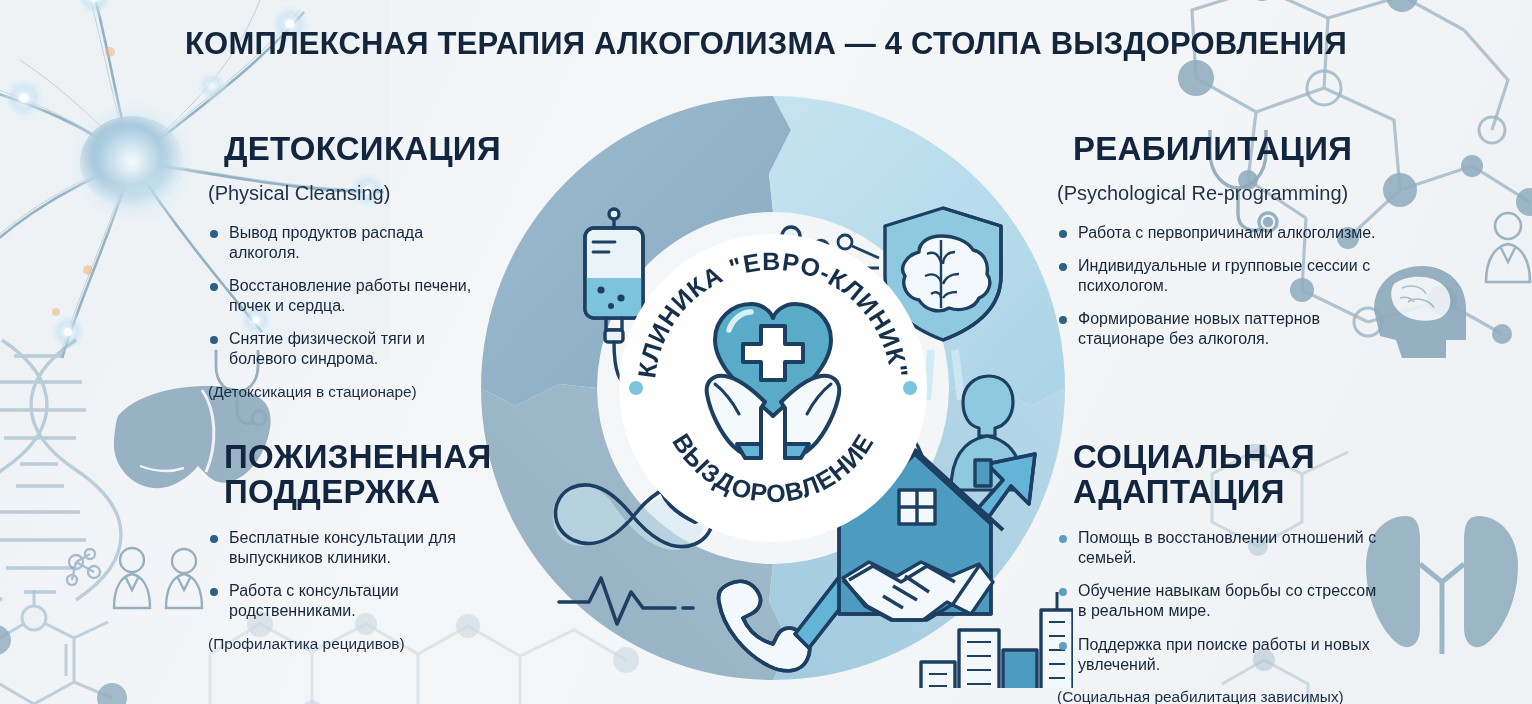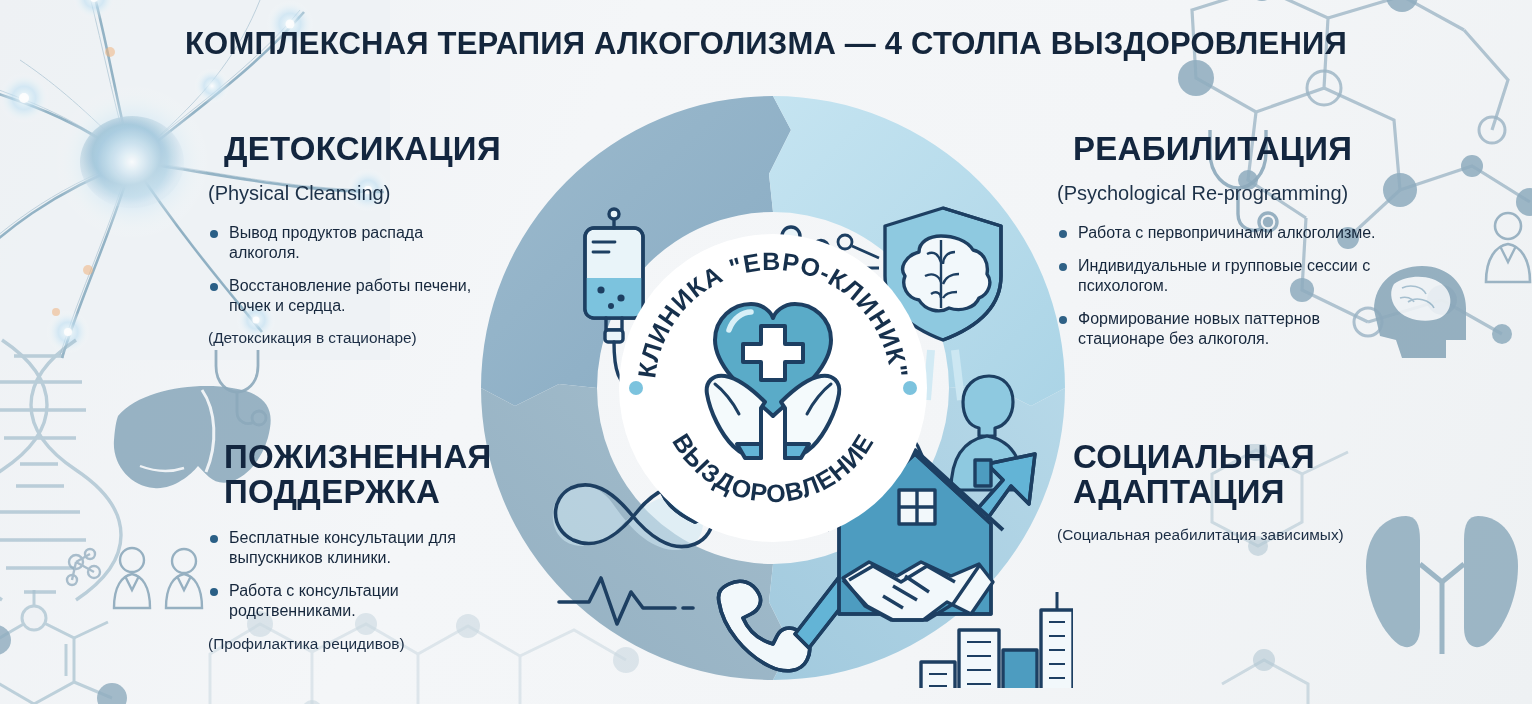--- a/index.html
+++ b/index.html
@@ -524,20 +524,21 @@
       </g>
     </svg>
   </div>
 
   <div class="block b-tl">
     <h2>ДЕТОКСИКАЦИЯ</h2>
     <p class="sub">(Physical Cleansing)</p>
     <ul>
       <li>Вывод продуктов распада алкоголя.</li>
       <li>Восстановление работы печени, почек и сердца.</li>
+      <li>Снятие физической тяги и болевого синдрома.</li>
     </ul>
     <div class="note">(Детоксикация в стационаре)</div>
   </div>
 
   <div class="block b-tr">
     <h2>РЕАБИЛИТАЦИЯ</h2>
     <p class="sub">(Psychological Re-programming)</p>
     <ul>
       <li>Работа с первопричинами алкоголизме.</li>
       <li>Индивидуальные и групповые сессии с психологом.</li>
@@ -549,16 +550,21 @@
     <h2>ПОЖИЗНЕННАЯ ПОДДЕРЖКА</h2>
     <ul>
       <li>Бесплатные консультации для выпускников клиники.</li>
       <li>Работа с консультации родственниками.</li>
     </ul>
     <div class="note">(Профилактика рецидивов)</div>
   </div>
 
   <div class="block b-br">
     <h2>СОЦИАЛЬНАЯ АДАПТАЦИЯ</h2>
+    <ul>
+      <li>Помощь в восстановлении отношений с семьей.</li>
+      <li>Обучение навыкам борьбы со стрессом в реальном мире.</li>
+      <li>Поддержка при поиске работы и новых увлечений.</li>
+    </ul>
     <div class="note">(Социальная реабилитация зависимых)</div>
   </div>
 
 </div>
 
 </body></html>

